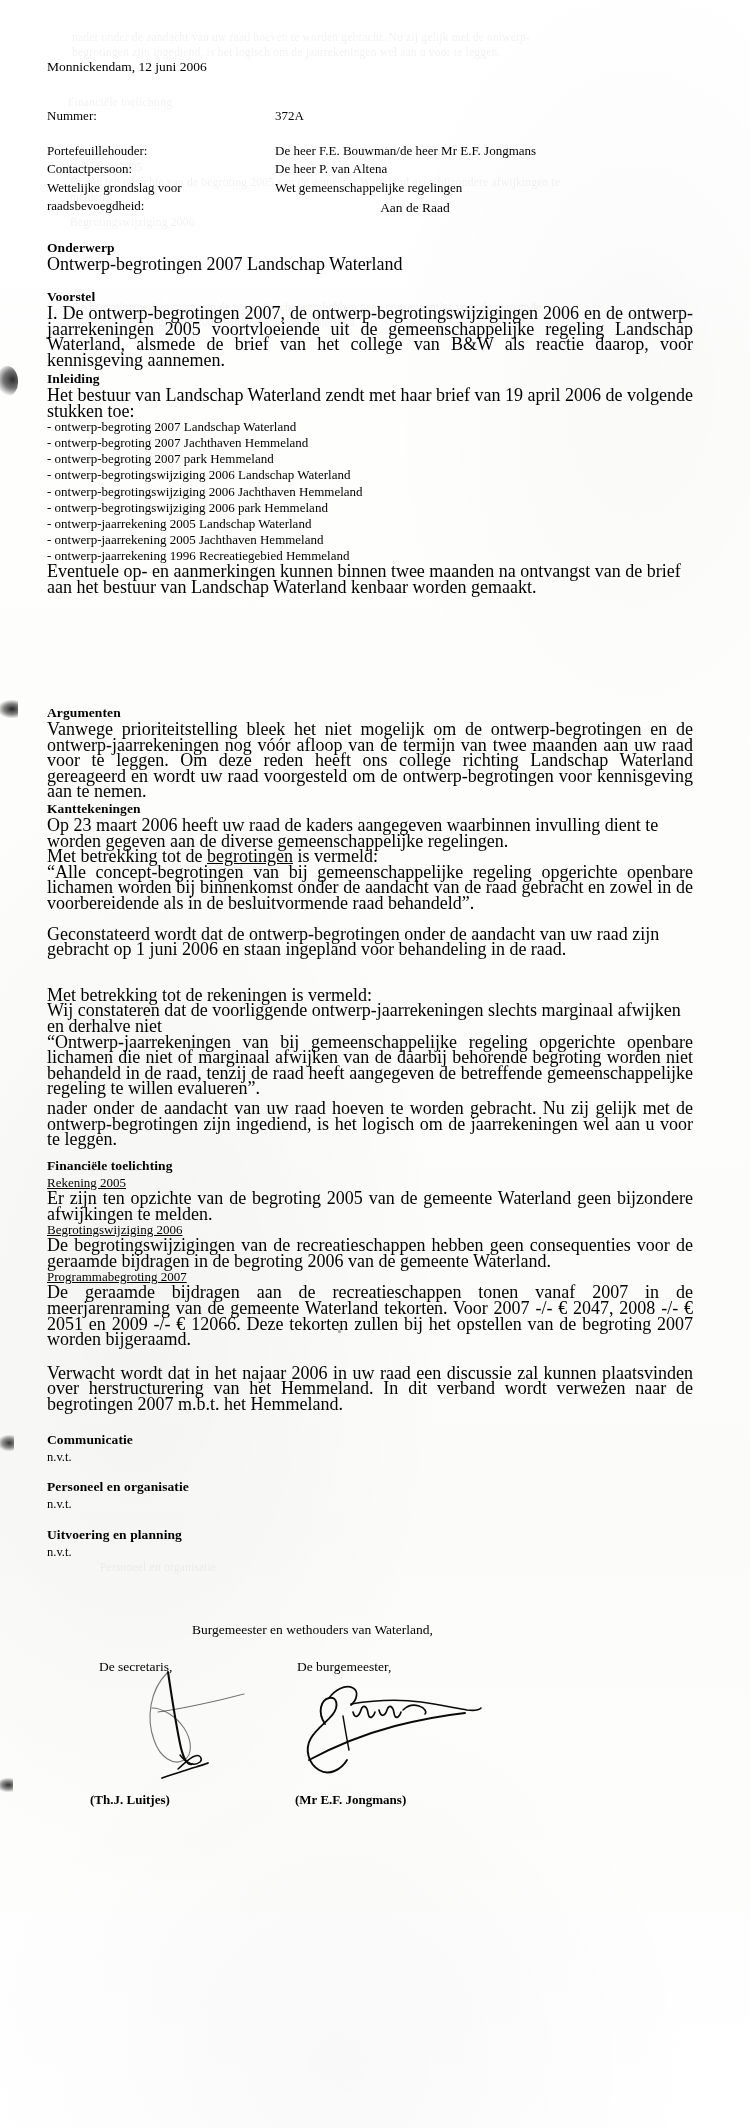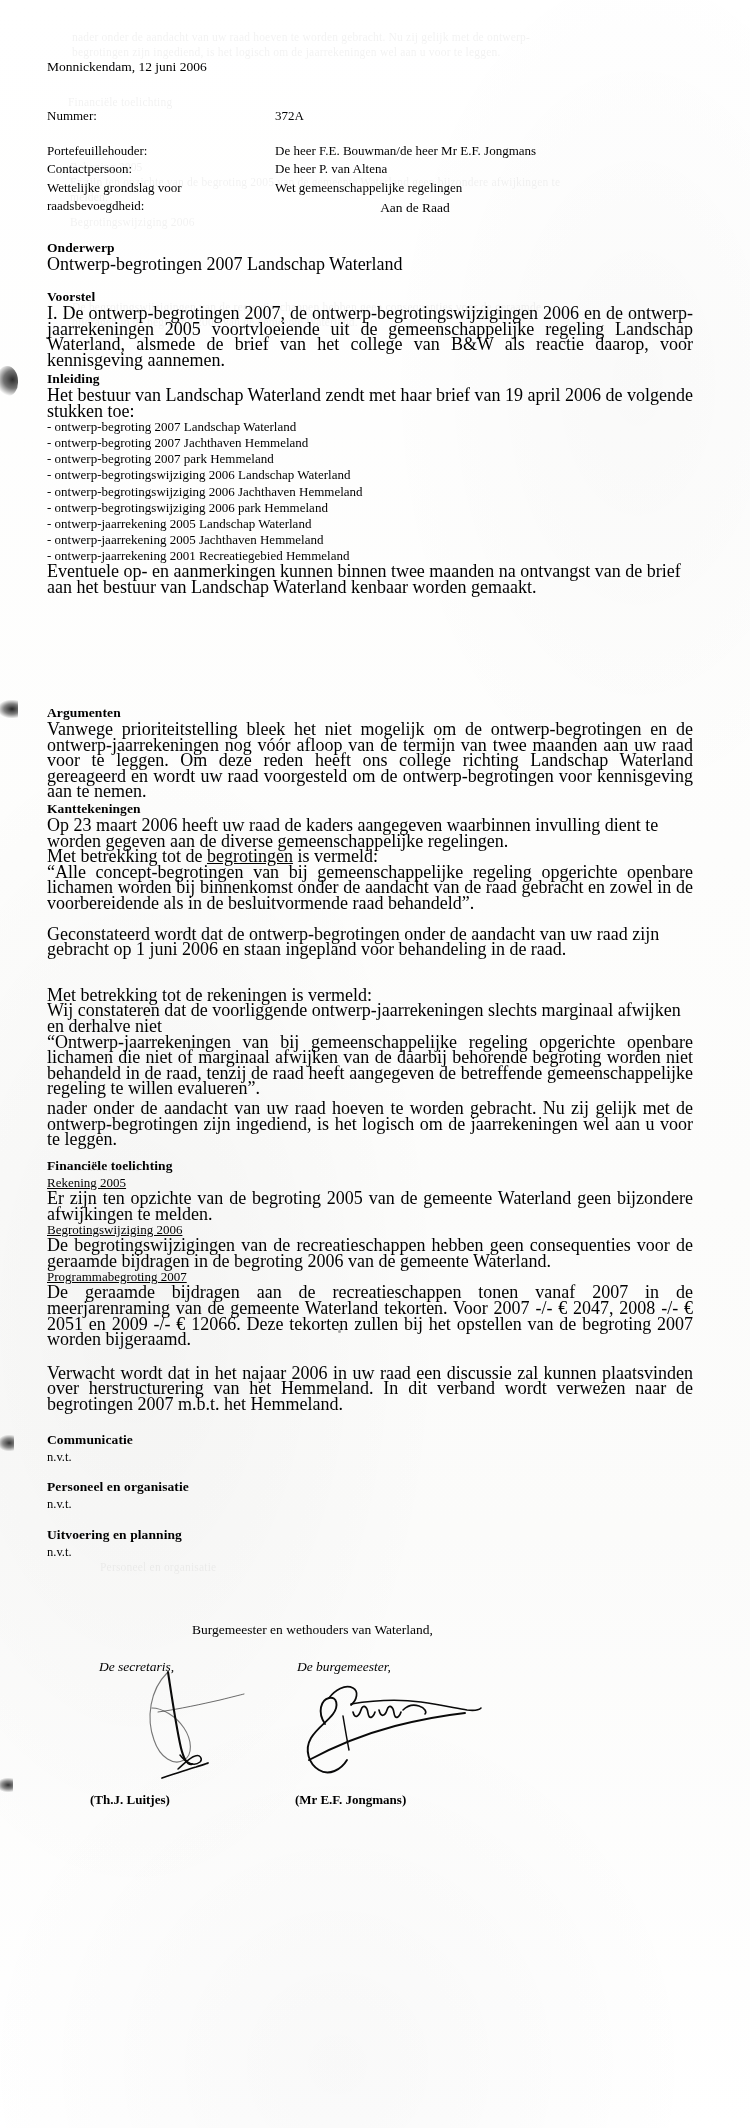--- a/index.html
+++ b/index.html
@@ -124,21 +124,21 @@
   }
   .list { font-size: 13px; line-height: 16.1px; }
   .list div { white-space: nowrap; }
   .nvt { font-size: 12.5px; line-height: 15px; margin: 2px 0 0 0; }
   .closing {
     position: absolute; left: 47px; top: 1622px; width: 646px;
     font-size: 13.5px; padding-left: 145px;
   }
   .sigrow {
     position: absolute; left: 47px; top: 1659px; width: 646px;
-    display: flex; font-size: 13.5px; font-style: italic;
+    display: flex; font-size: 13.5px;
   }
   .sigrow .c1 { width: 210px; flex: 0 0 210px; padding-left: 52px; }
   .sigrow .c2 { flex: 1 1 auto; padding-left: 40px; }
 
   .namerow {
     position: absolute; left: 47px; top: 1792px; width: 646px;
     display: flex; font-size: 13px; font-weight: bold;
   }
   .namerow .c1 { width: 210px; flex: 0 0 210px; padding-left: 43px; }
   .namerow .c2 { flex: 1 1 auto; padding-left: 38px; }
@@ -211,21 +211,21 @@
     <p class="bd nj">Het bestuur van Landschap Waterland zendt met haar brief van 19 april 2006 de volgende stukken toe:</p>
     <div class="list">
       <div>- ontwerp-begroting 2007 Landschap Waterland</div>
       <div>- ontwerp-begroting 2007 Jachthaven Hemmeland</div>
       <div>- ontwerp-begroting 2007 park Hemmeland</div>
       <div>- ontwerp-begrotingswijziging 2006 Landschap Waterland</div>
       <div>- ontwerp-begrotingswijziging 2006 Jachthaven Hemmeland</div>
       <div>- ontwerp-begrotingswijziging 2006 park Hemmeland</div>
       <div>- ontwerp-jaarrekening 2005 Landschap Waterland</div>
       <div>- ontwerp-jaarrekening 2005 Jachthaven Hemmeland</div>
-      <div>- ontwerp-jaarrekening 2001 Recreatiegebied Hemmeland</div>
+      <div>- ontwerp-jaarrekening 1996 Recreatiegebied Hemmeland</div>
     </div>
     <p class="bd nj"> Eventuele op- en aanmerkingen kunnen binnen twee maanden na ontvangst van de brief aan het bestuur van Landschap Waterland kenbaar worden gemaakt.</p>
   </div>
 
   <div class="block" style="top:704px;">
     <h2 class="hd">Argumenten</h2>
     <p class="bd">Vanwege prioriteitstelling bleek het niet mogelijk om de ontwerp-begrotingen en de ontwerp-jaarrekeningen nog vóór afloop van de termijn van twee maanden aan uw raad voor te leggen. Om deze reden heeft ons college richting Landschap Waterland gereageerd en wordt uw raad voorgesteld om de ontwerp-begrotingen voor kennisgeving aan te nemen.</p>
   </div>
 
   <div class="block" style="top:800px;">

